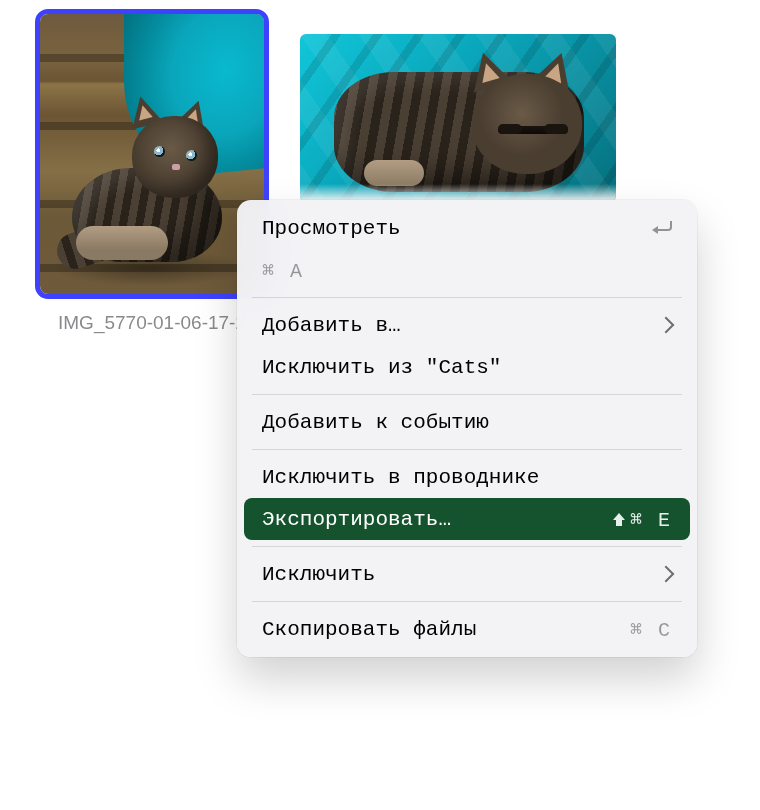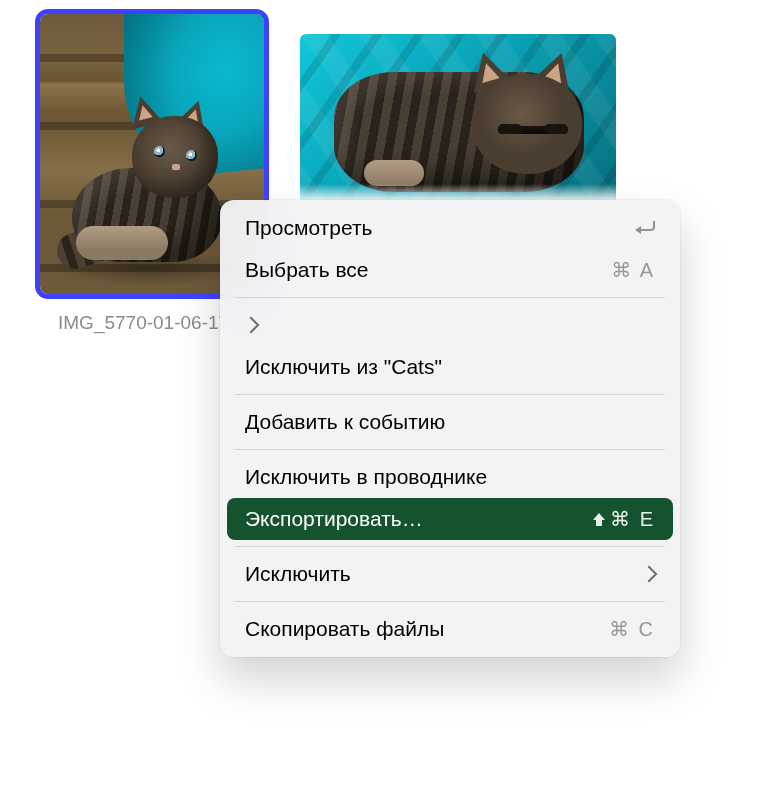--- a/index.html
+++ b/index.html
@@ -63,23 +63,23 @@
     border-left:9px solid transparent;border-right:9px solid transparent;border-bottom:18px solid #caa583;}
   .thumb2 .eyes2{position:absolute;left:198px;top:92px;width:70px;height:8px;border-radius:6px;
     background:linear-gradient(180deg,#1a140e,#0b0806);}
   .thumb2 .eyes2::before,.thumb2 .eyes2::after{content:"";position:absolute;top:-2px;width:24px;height:10px;border-radius:10px;background:#1a140e;}
   .thumb2 .eyes2::before{left:0}.thumb2 .eyes2::after{right:0}
   .thumb2 .paw2{position:absolute;left:64px;top:126px;width:60px;height:26px;border-radius:16px;
     background:linear-gradient(180deg,#b29d84,#8b7a63);}
   .thumb2 .fade{position:absolute;left:0;right:0;bottom:0;height:18px;background:linear-gradient(180deg,transparent,#fff);}
 
   
-  .ctx{position:absolute;left:220px;top:200px;width:446px;border-radius:14px;padding:7px;
+  .ctx{position:absolute;left:237px;top:200px;width:446px;border-radius:14px;padding:7px;
     background:rgba(242,242,246,.96);box-shadow:0 22px 44px rgba(0,0,0,.18),0 0 0 1px rgba(0,0,0,.05);
-    font-size:21px;color:#000;backdrop-filter:blur(20px);}
+    font-size:21px;color:#000;backdrop-filter:blur(20px);font-family:Liberation Mono, monospace;}
   .mi{display:flex;align-items:center;justify-content:space-between;height:42px;padding:0 18px;border-radius:8px;}
   .mi .lbl{white-space:nowrap;}
   .mi .sc{color:rgba(0,0,0,.38);font-size:20px;letter-spacing:2px;display:flex;align-items:center;gap:4px;}
   .mi.hl{background:#14532d;color:#fff;}
   .mi.hl .sc{color:rgba(255,255,255,.9);}
   .hr{height:1px;margin:6px 8px;background:rgba(0,0,0,.12);}
   .chev{display:inline-block;width:10px;height:10px;border-top:2px solid rgba(0,0,0,.55);border-right:2px solid rgba(0,0,0,.55);transform:rotate(45deg);}
   .enter{display:inline-block;width:18px;height:14px;position:relative;}
   .enter::before{content:"";position:absolute;right:0;top:0;width:12px;height:8px;border-right:2px solid rgba(0,0,0,.4);border-bottom:2px solid rgba(0,0,0,.4);border-bottom-right-radius:4px;}
   .enter::after{content:"";position:absolute;left:-2px;top:5px;width:0;height:0;border-top:4px solid transparent;border-bottom:4px solid transparent;border-right:6px solid rgba(0,0,0,.4);}
@@ -130,27 +130,27 @@
 
   <div class="ctx">
 
     <div class="mi">
       <span class="lbl">Просмотреть</span>
       <span class="sc">
           <span class="enter"></span>
         </span>
     </div>
     <div class="mi">
-      <span class="lbl">Выбрать все</span>
       <span class="sc">⌘ A</span>
     </div>
 
     <div class="hr"></div>
 
     <div class="mi">
+      <span class="lbl">Добавить в…</span>
       <span class="sc">
           <span class="chev"></span>
         </span>
     </div>
     <div class="mi">
       <span class="lbl">Исключить из "Cats"</span>
     </div>
 
     <div class="hr"></div>
 

